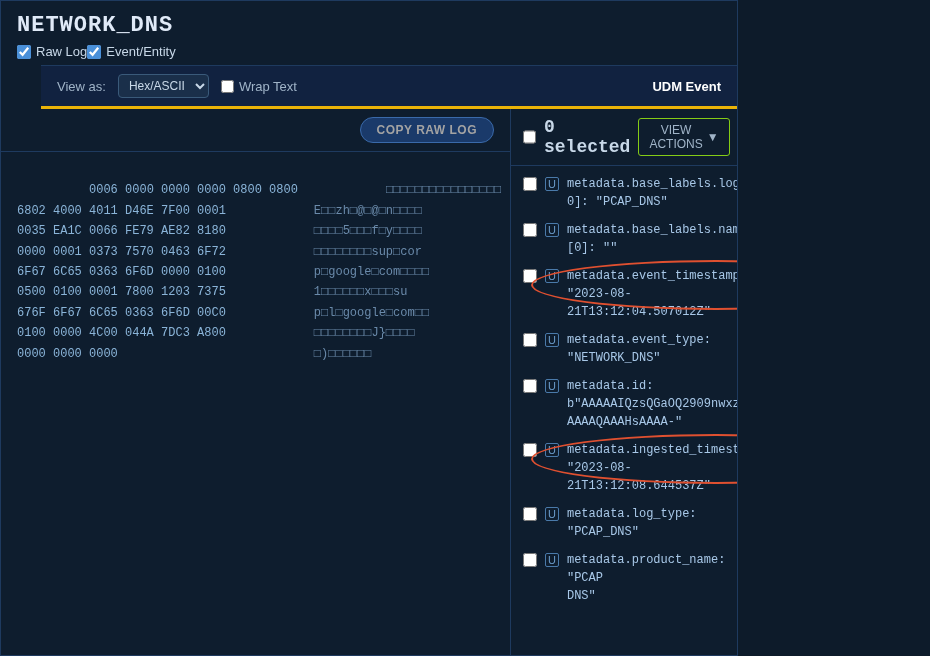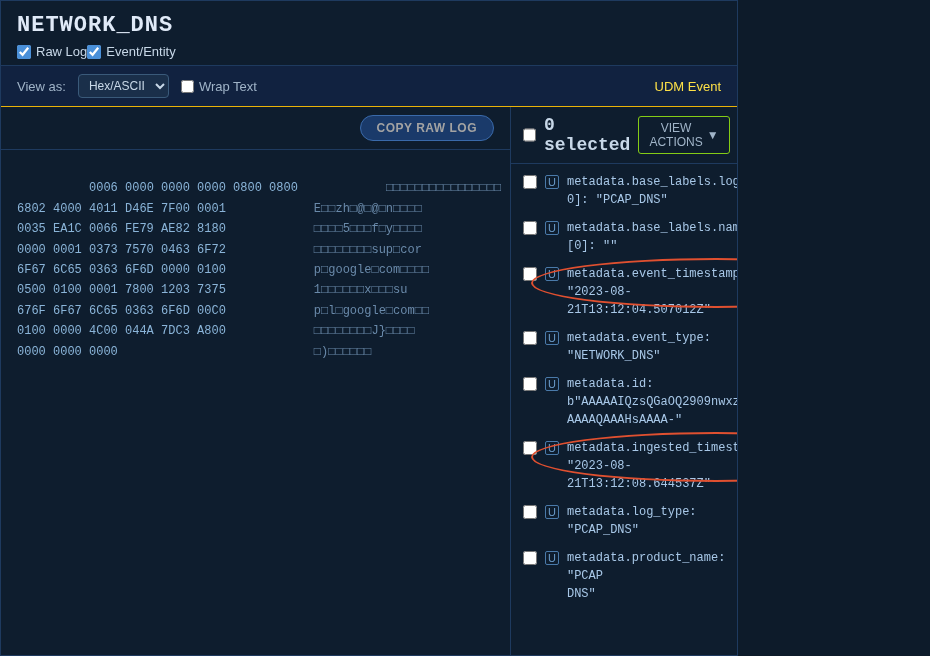--- a/index.html
+++ b/index.html
@@ -53,22 +53,23 @@
       height: 14px;
     }
 
     
     .toolbar-row {
       display: flex;
       align-items: center;
       padding: 8px 16px;
       background: #112240;
       border-top: 1px solid #1e3a5f;
-      border-bottom: 1px solid #eab308;
+      border-bottom: 3px solid #eab308;
       gap: 12px;
+      margin-left: 40px;
     }
     .view-as-label {
       color: #a0b4c8;
       font-family: Arial, sans-serif;
       font-size: 13px;
     }
     .view-as-select {
       background: #1a2f4a;
       color: #c8d8e8;
       border: 1px solid #3a5a7a;
@@ -86,24 +87,24 @@
       font-family: Arial, sans-serif;
       font-size: 13px;
     }
     .wrap-text-label input[type=checkbox] {
       accent-color: #4a90d9;
     }
 
     
     .udm-event-label {
       margin-left: auto;
-      color: #fde047;
+      color: #ffffff;
       font-family: Arial, sans-serif;
       font-size: 13px;
-      font-weight: normal;
+      font-weight: bold;
       text-align: right;
     }
 
     
     .main-content {
       display: flex;
       flex: 1;
       overflow: hidden;
     }
 

